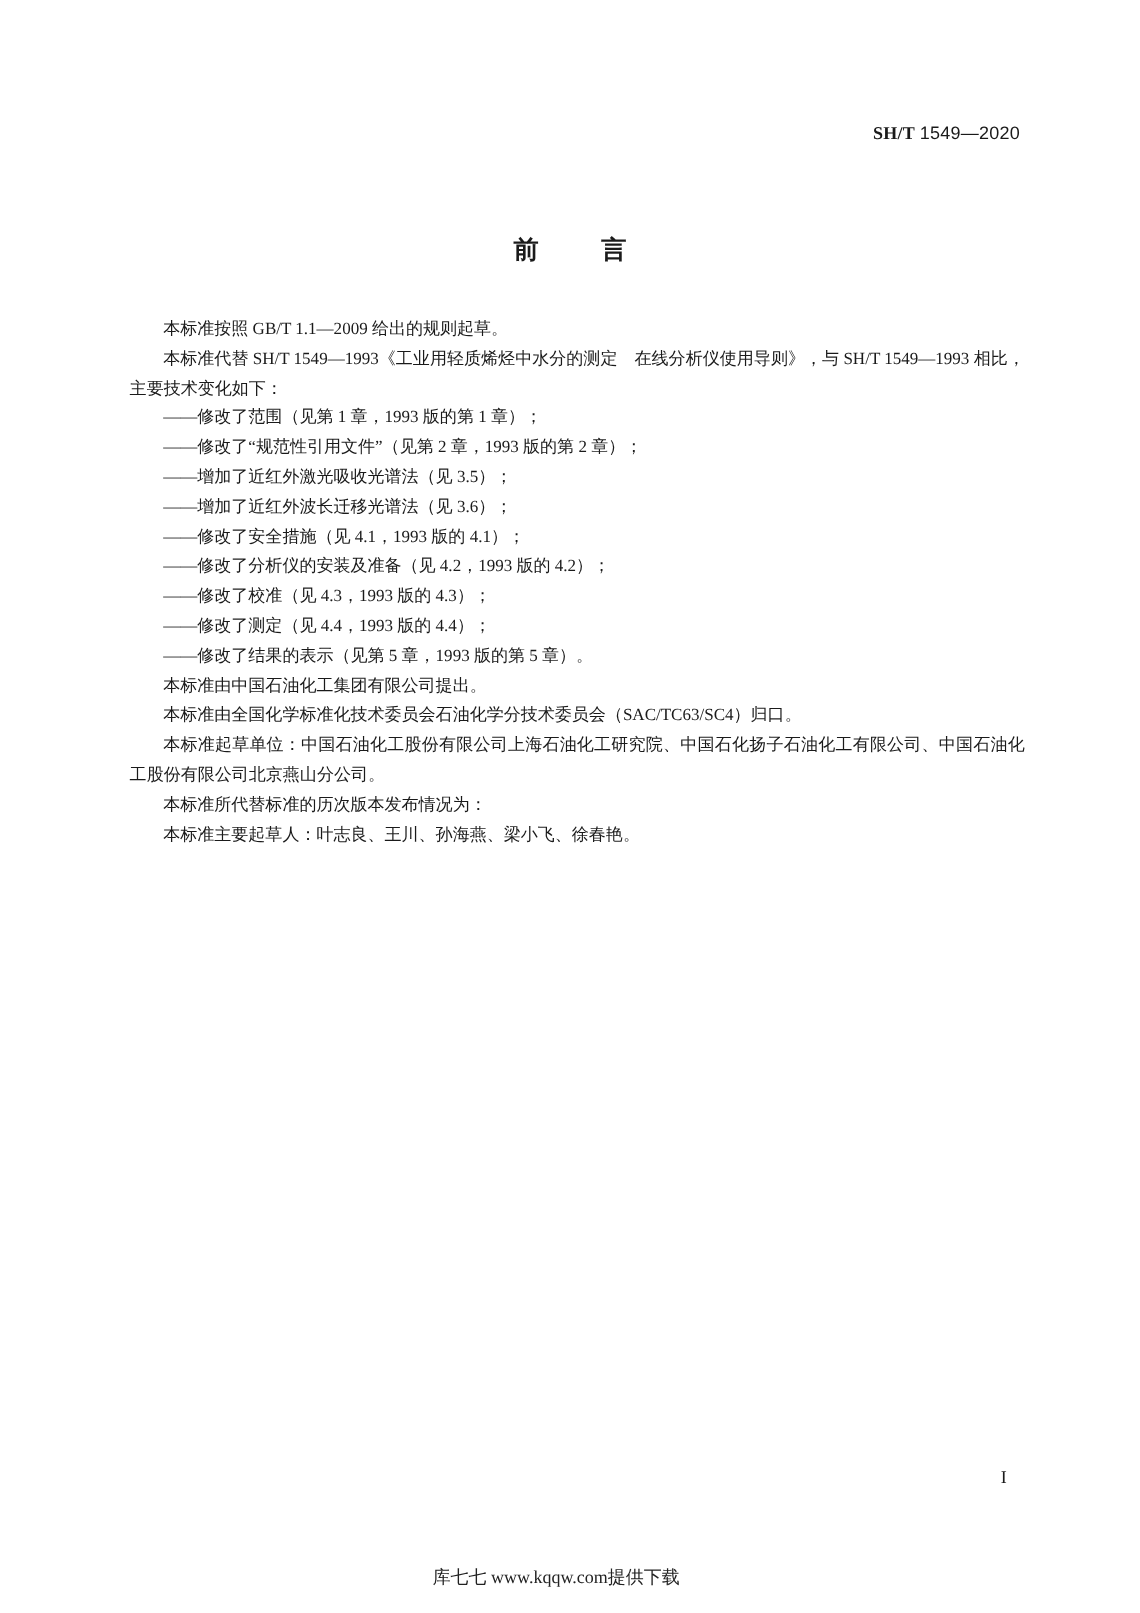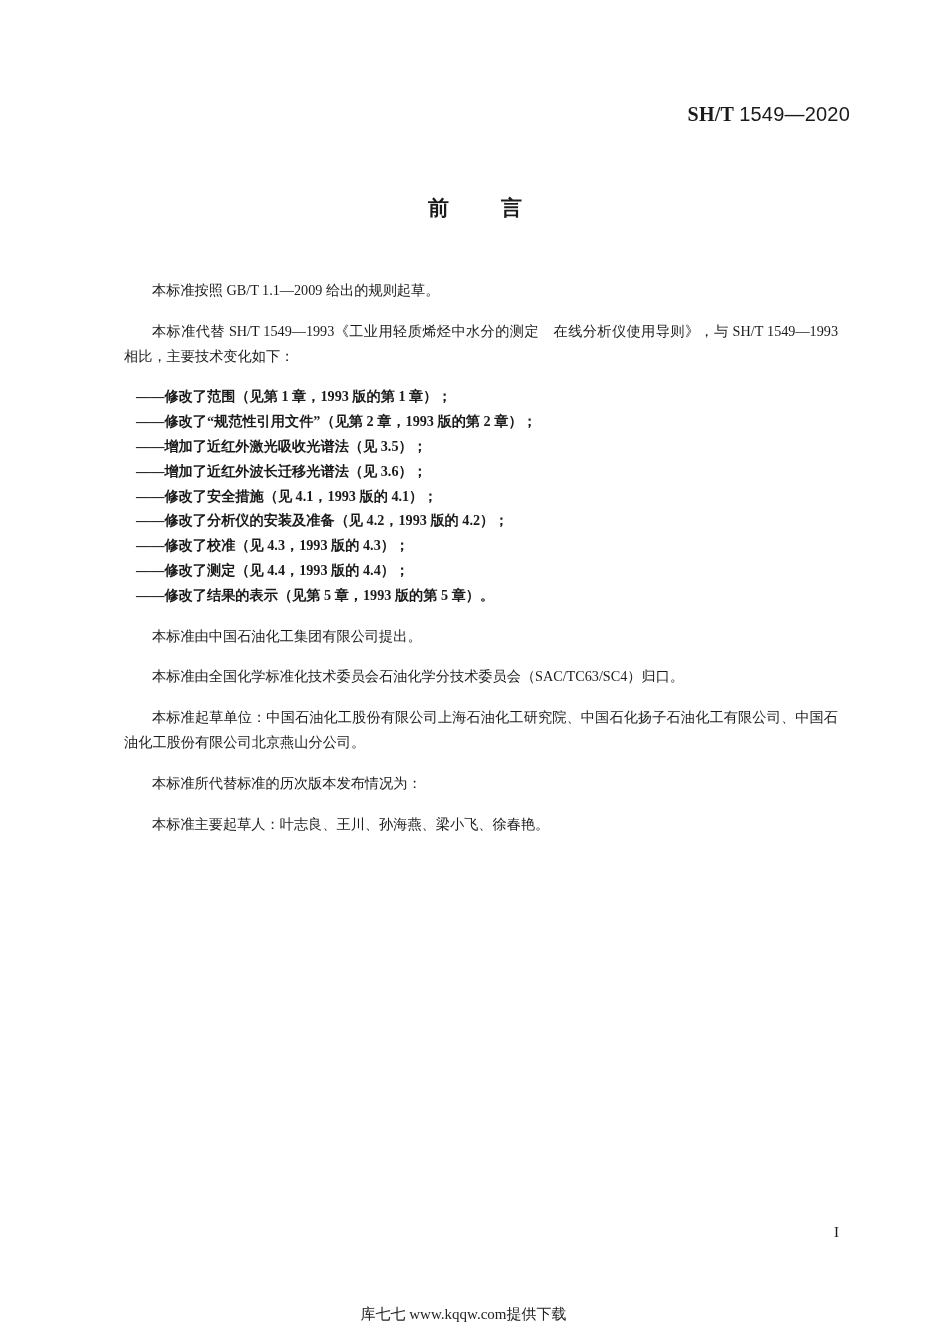--- a/index.html
+++ b/index.html
@@ -3,37 +3,37 @@
   <meta charset="utf-8">
   <style>
     html, body { margin: 0; padding: 0; background: #ffffff; }
     body {
       width: 950px; height: 1344px; position: relative; overflow: hidden;
       font-family: "Liberation Serif", "DejaVu Serif", serif;
       color: #1a1a1a;
     }
     .header-code {
       position: absolute; top: 103px; right: 100px;
-      font-size: 20px; letter-spacing: 0.2px;
+      font-size: 15px; letter-spacing: 0.2px;
     }
     .header-code .std { font-family: "Liberation Serif", serif; font-weight: bold; }
     .header-code .num { font-family: "Liberation Sans", sans-serif; }
     .title {
       position: absolute; top: 194px; left: 0; width: 950px; text-align: center;
       font-family: "DejaVu Sans", sans-serif; font-weight: bold; font-size: 21px;
       letter-spacing: 0;
     }
     .title span { display: inline-block; }
     .title .gap { width: 52px; }
     .content {
       position: absolute; top: 262px; left: 108px; width: 746px;
       font-size: 14.2px; line-height: 24.8px;
     }
-    .para { margin: 16px; text-indent: 28px; text-align: justify; }
-    .item { margin: 0; padding-left: 28px; font-weight: bold; }
+    .para { margin: 0; text-indent: 28px; text-align: justify; }
+    .item { margin: 0; padding-left: 28px; }
     .page-num {
       position: absolute; top: 1224px; right: 111px; font-size: 15px;
     }
     .footer {
       position: absolute; top: 1305px; left: 0; width: 927px; text-align: center;
       font-size: 15px; color: #222;
     }
   </style>
 </head>
 <body>

